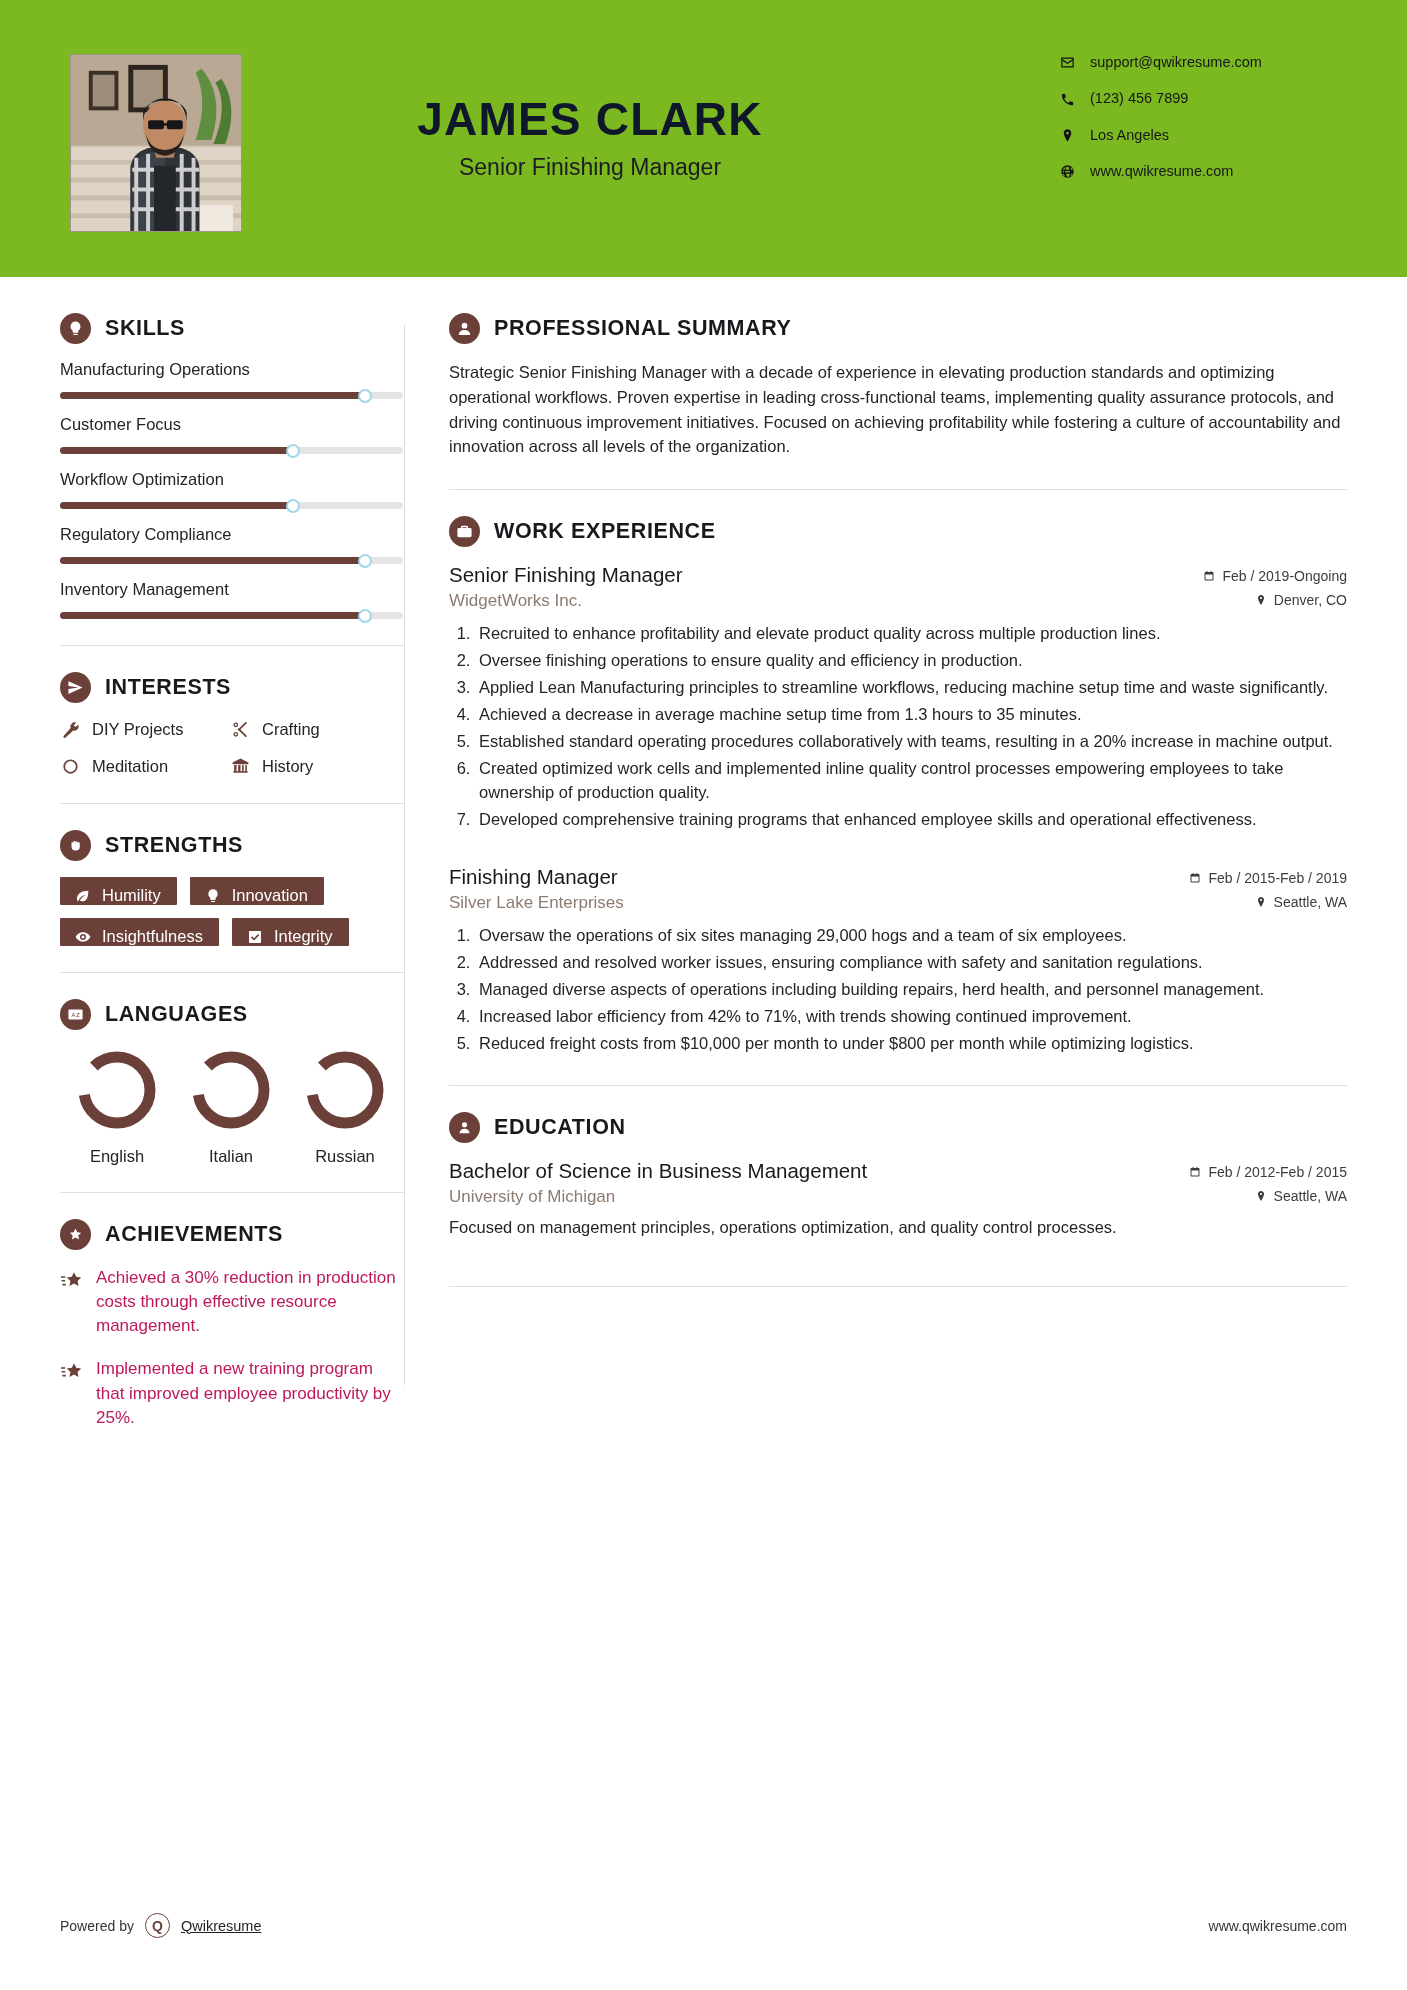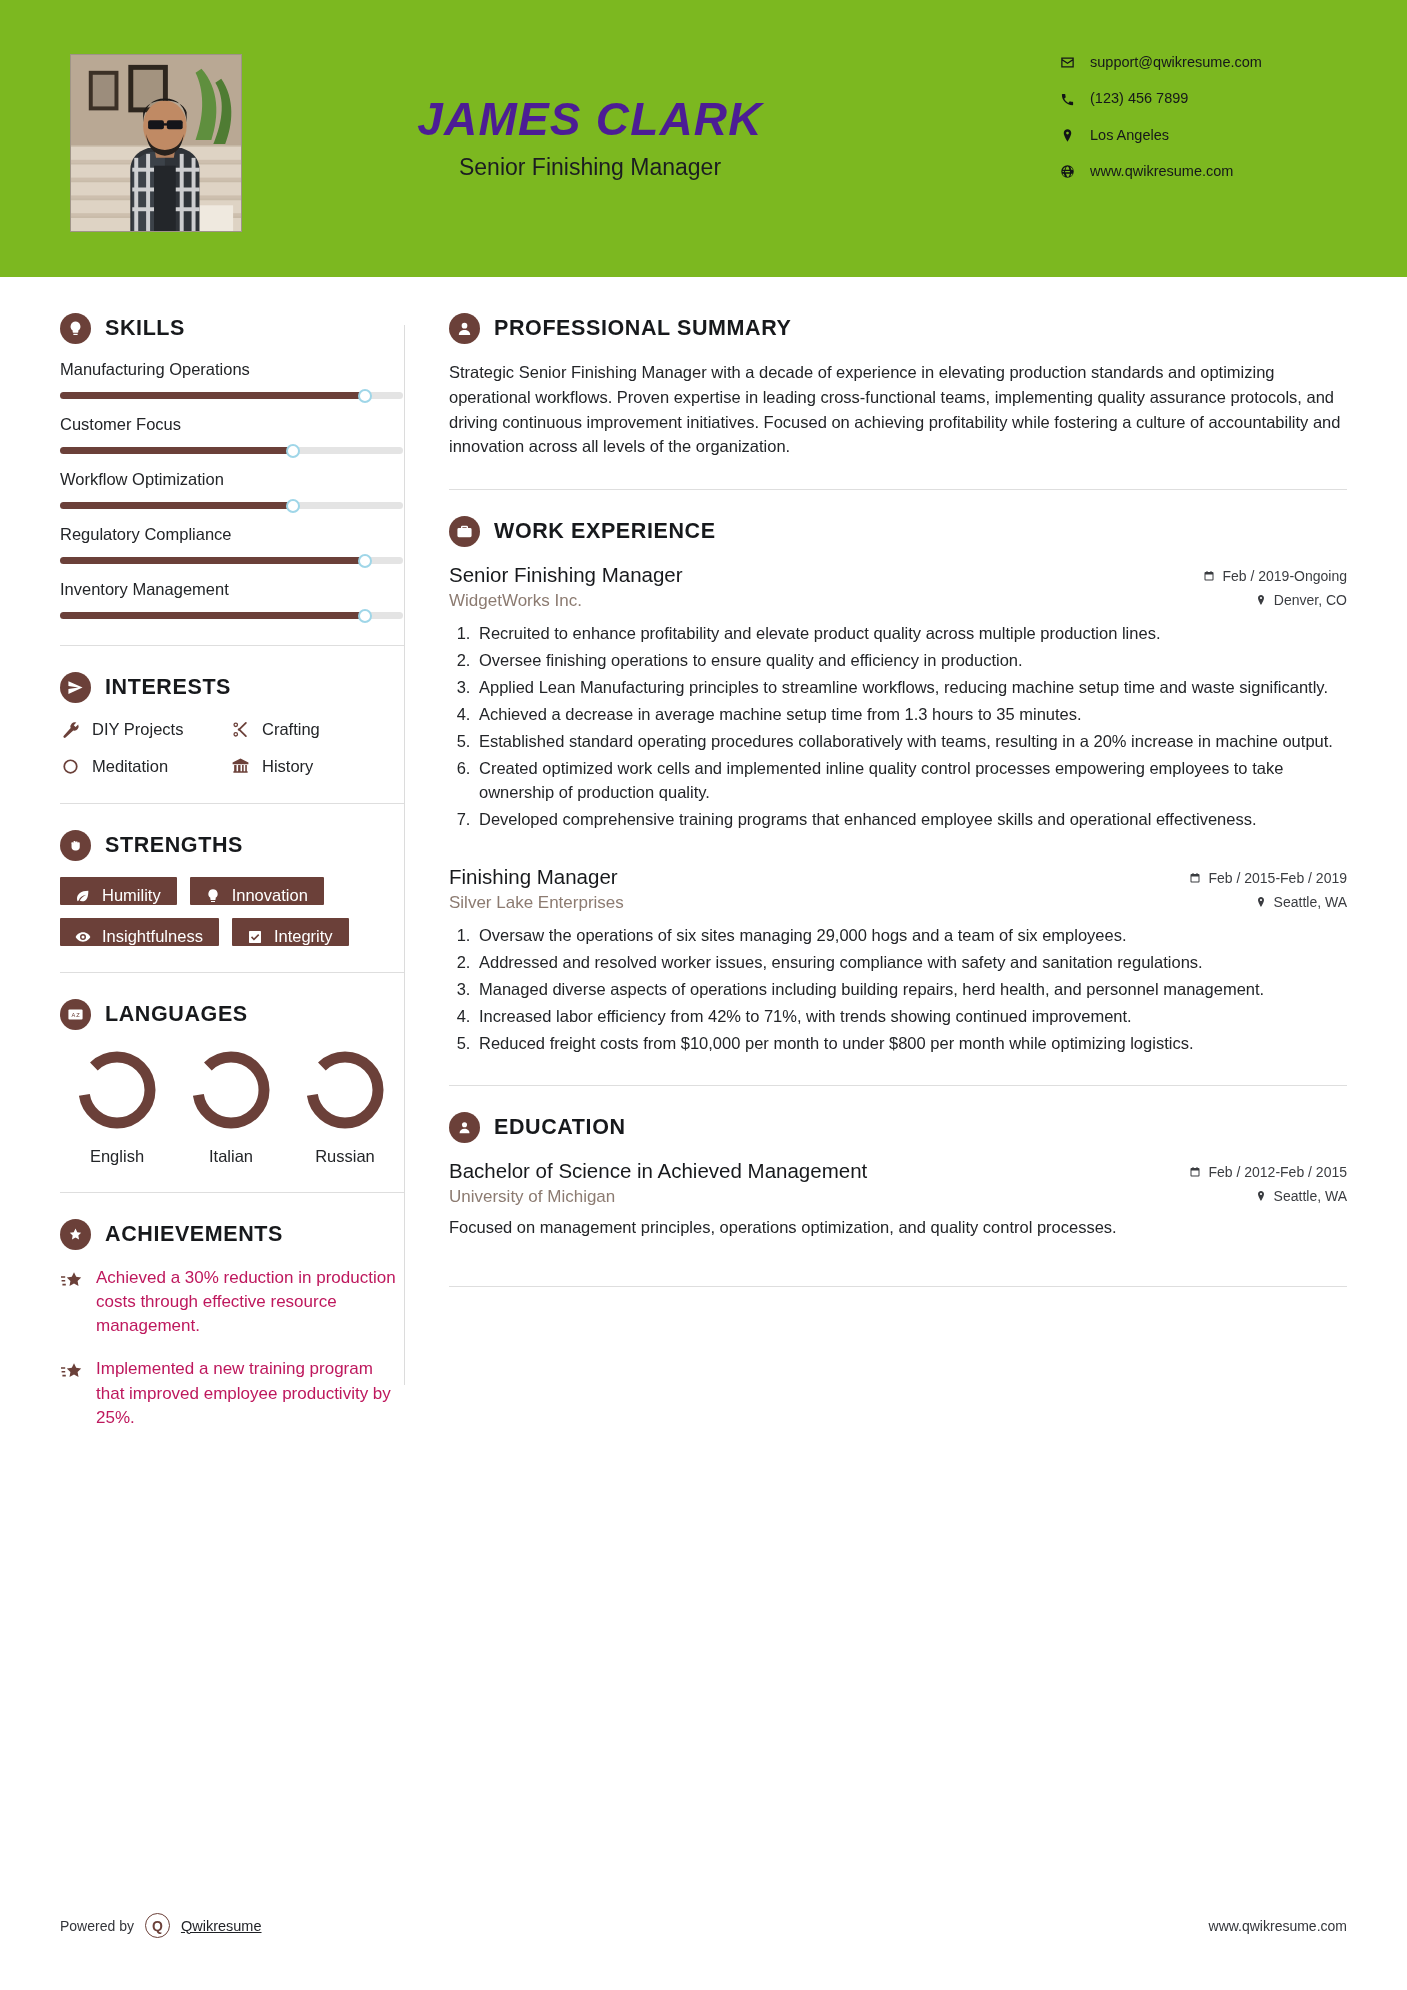--- a/index.html
+++ b/index.html
@@ -45,23 +45,22 @@
     flex: 1 1 auto;
     padding-left: 56px;
     padding-top: 40px;
     text-align: center;
     max-width: 640px;
   }
   .name {
     font-size: 46px;
     font-weight: 700;
     letter-spacing: 1.2px;
-    color: #4c1d95;
+    color: #0f172a;
     line-height: 1.1;
-    font-style: italic;
   }
   .role {
     font-size: 23px;
     color: #1b1d21;
     margin-top: 9px;
     font-weight: 400;
   }
 
   .contact {
     flex: 0 0 300px;
@@ -706,21 +705,21 @@
             <svg viewBox="0 0 24 24">
                 <circle cx="12" cy="8.2" r="3.6"></circle>
                 <path d="M5 20c0-3.9 3.1-6.2 7-6.2s7 2.3 7 6.2H5z"></path>
               </svg>
           </span>
           <span class="sec-title">EDUCATION</span>
         </div>
         <div id="education-list">
             <div class="job">
               <div class="job-top">
-                <div class="job-title">Bachelor of Science in Achieved Management</div>
+                <div class="job-title">Bachelor of Science in Business Management</div>
                 <div class="job-meta">
                   <svg viewBox="0 0 24 24">
                     <path d="M7 2v2H5a2 2 0 0 0-2 2v13a2 2 0 0 0 2 2h14a2 2 0 0 0 2-2V6a2 2 0 0 0-2-2h-2V2h-2v2H9V2H7zM5 9h14v10H5V9z"></path>
                   </svg>
                   <span>Feb / 2012-Feb / 2015</span>
                 </div>
               </div>
               <div class="job-sub">
                 <div class="job-company">University of Michigan</div>
                 <div class="job-meta">

